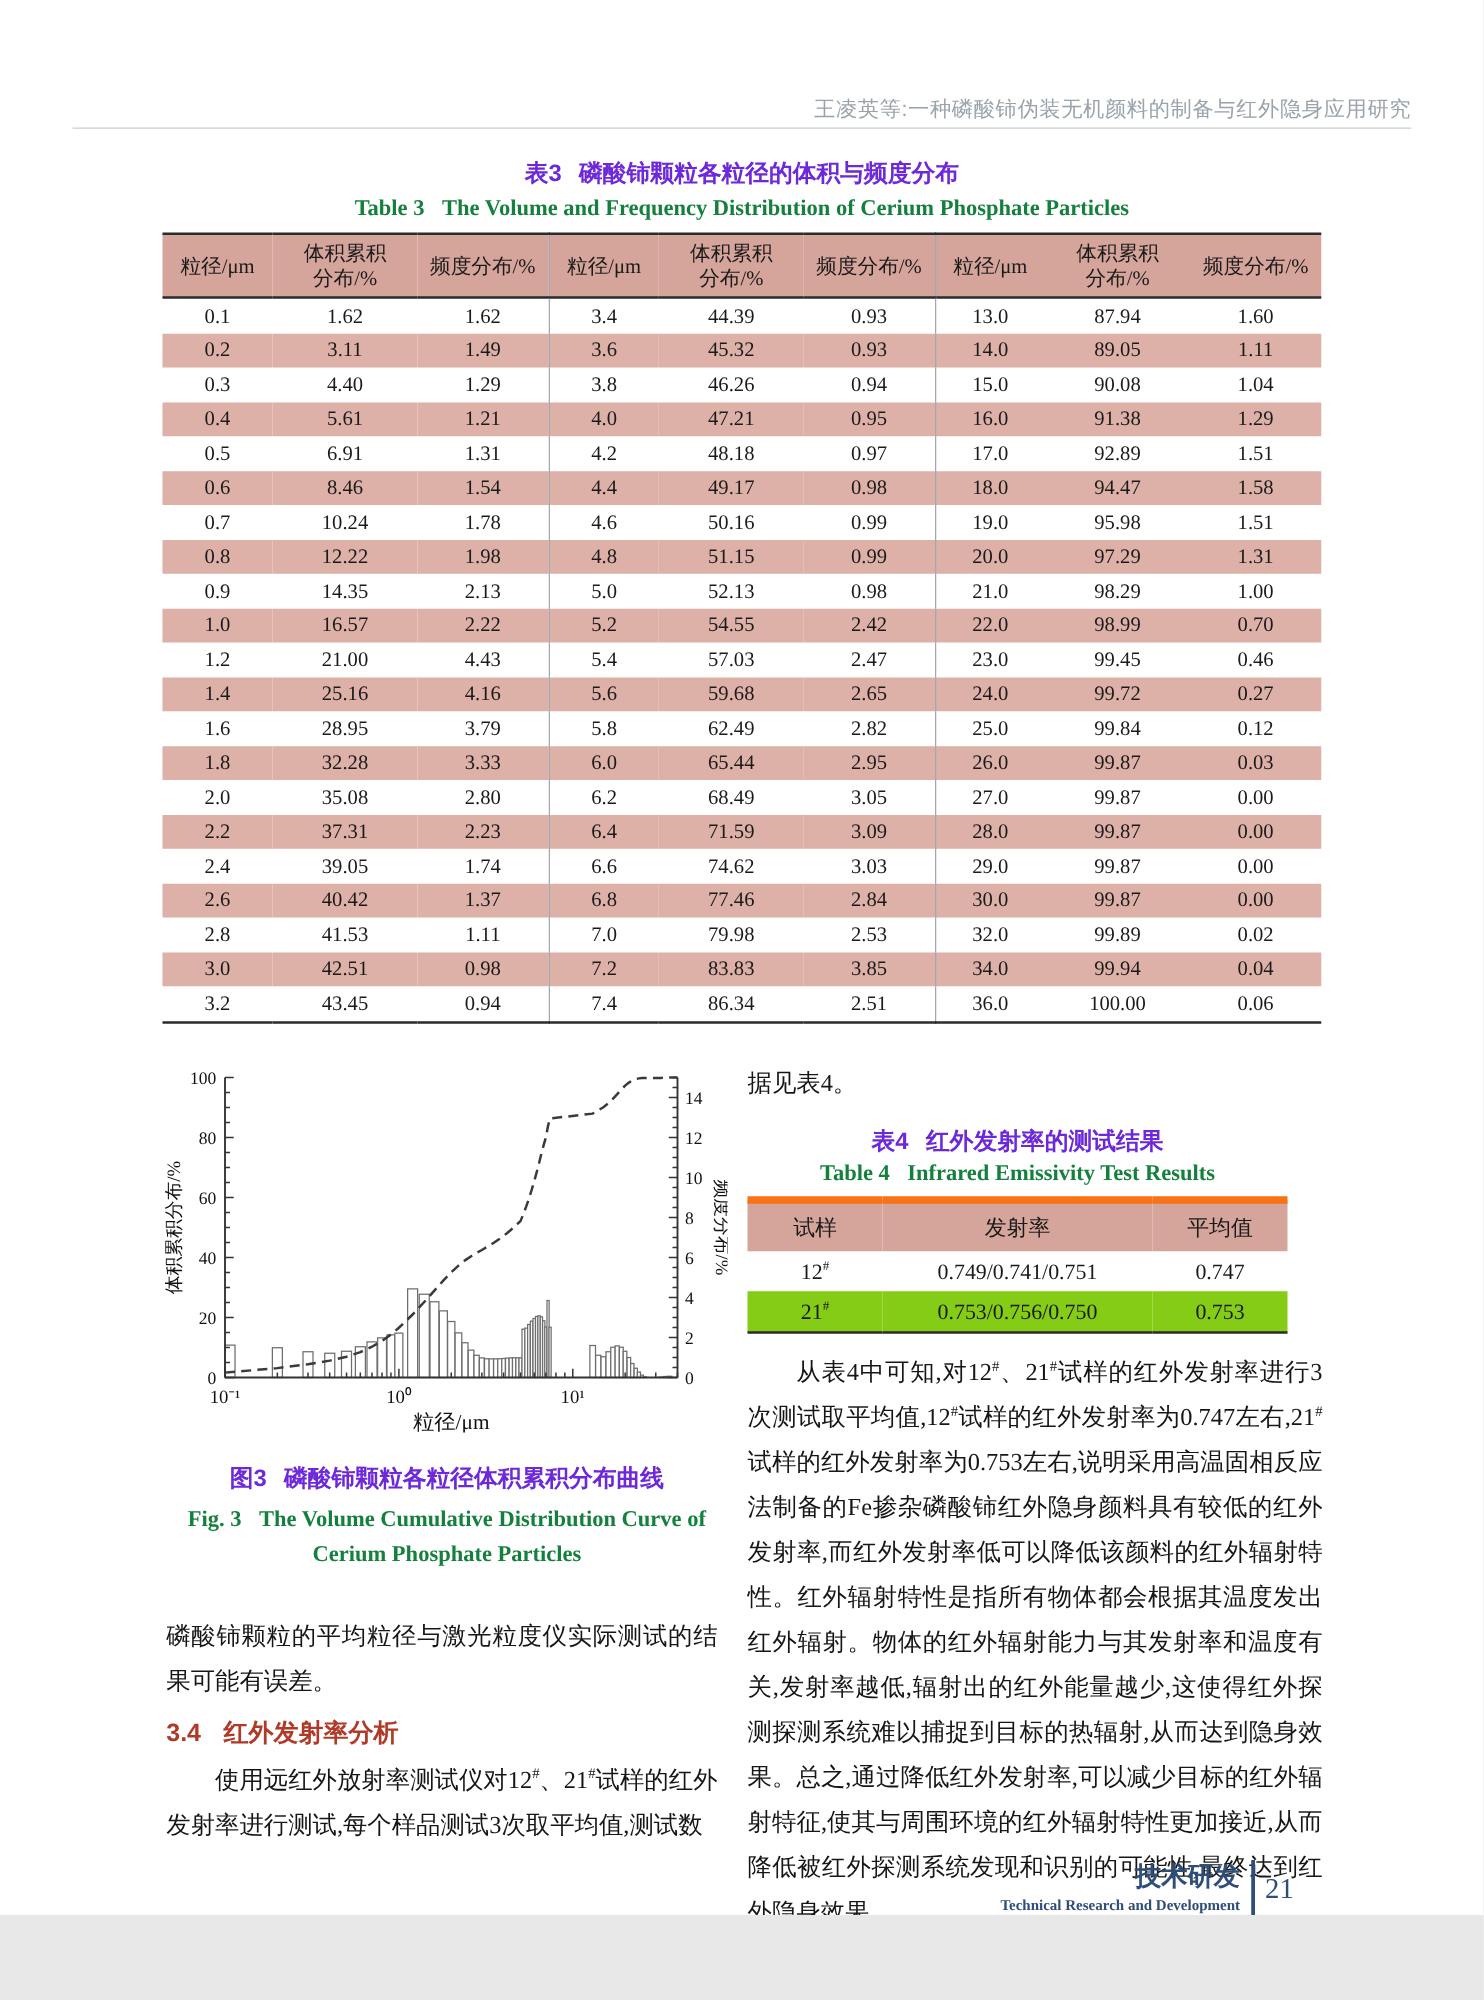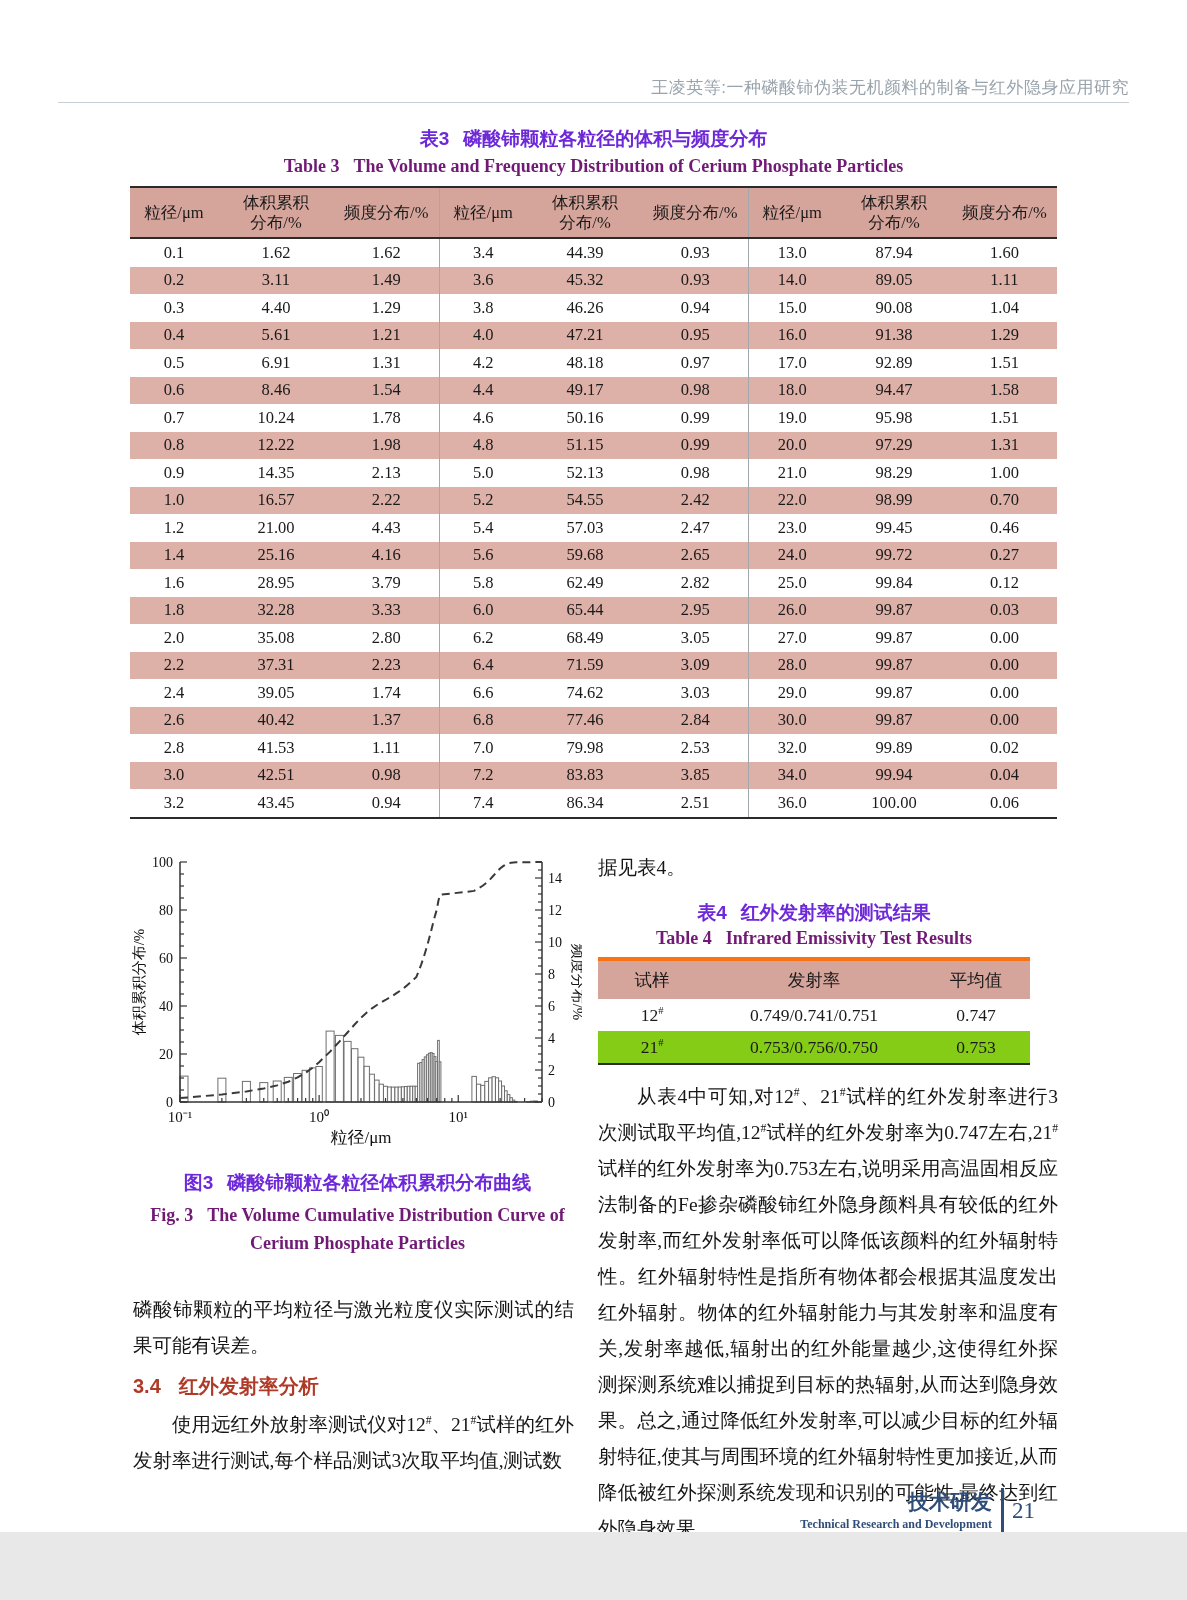--- a/index.html
+++ b/index.html
@@ -6,21 +6,21 @@
   .page{position:relative;width:1187px;height:1532px;background:#ffffff;margin:0 auto;
         font-family:"Liberation Serif",serif;color:#1a1a1a;overflow:hidden;}
 
   
   .running-head{position:absolute;top:76px;right:58px;font-size:17px;color:#99a3ac;
                 font-family:"Liberation Sans",sans-serif;letter-spacing:.5px;}
   .head-rule{position:absolute;top:102px;left:58px;right:58px;height:1px;background:#c9ced3;}
 
   
   .cap-cn{font-family:"Liberation Sans",sans-serif;font-weight:bold;font-size:19px;text-align:center;color:#6d28d9;}
-  .cap-en{font-family:"Liberation Serif",serif;font-weight:bold;font-size:18px;text-align:center;color:#701a75;}
+  .cap-en{font-family:"Liberation Serif",serif;font-weight:bold;font-size:18px;text-align:center;color:#15803d;}
   .cap-label{margin-right:14px;}
 
   .t3-cap-cn{position:absolute;left:130px;width:927px;top:126px;}
   .t3-cap-en{position:absolute;left:130px;width:927px;top:156px;}
 
   
   table.t3{position:absolute;left:130px;top:186px;width:927px;border-collapse:collapse;table-layout:fixed;
            font-size:16.5px;text-align:center;
            border-top:2px solid #2b2b2b;border-bottom:2px solid #2b2b2b;}
   table.t3 thead th{background:#d5a49b;font-weight:normal;height:47px;line-height:1.2;
@@ -45,21 +45,21 @@
   .section-head{font-family:"Liberation Sans",sans-serif;font-weight:bold;font-size:20px;
                 color:#b03a28;margin:9px 0 7px 0;}
   .section-head .sec-label{margin-right:18px;}
 
   .right-col{position:absolute;left:598px;top:850px;width:460px;}
   .right-col .intro{margin:0 0 14px 0;}
   .t4-block{width:432px;}
   .t4-cap-cn{margin-bottom:2px;}
   .t4-cap-en{margin-bottom:8px;}
   table.t4{width:432px;border-collapse:collapse;table-layout:fixed;font-size:17.5px;text-align:center;
-           border-top:4px solid #f97316;border-bottom:2px solid #2b2b2b;}
+           border-top:6px solid #f97316;border-bottom:2px solid #2b2b2b;}
   table.t4 th{background:#d5a49b;font-weight:normal;height:36px;}
   table.t4 td{height:32px;padding:0;vertical-align:middle;}
   table.t4 tr.pink td{background:#84cc16;}
   .right-col .para{margin-top:14px;}
 
   
   .footer{position:absolute;top:1488px;right:152px;display:flex;align-items:center;color:#2e4d78;}
   .f-left{text-align:right;margin-right:9px;}
   .f-cn{font-family:"Liberation Sans",sans-serif;font-weight:bold;font-size:21px;line-height:1.1;}
   .f-en{font-family:"Liberation Serif",serif;font-weight:bold;font-size:12px;margin-top:3px;}

